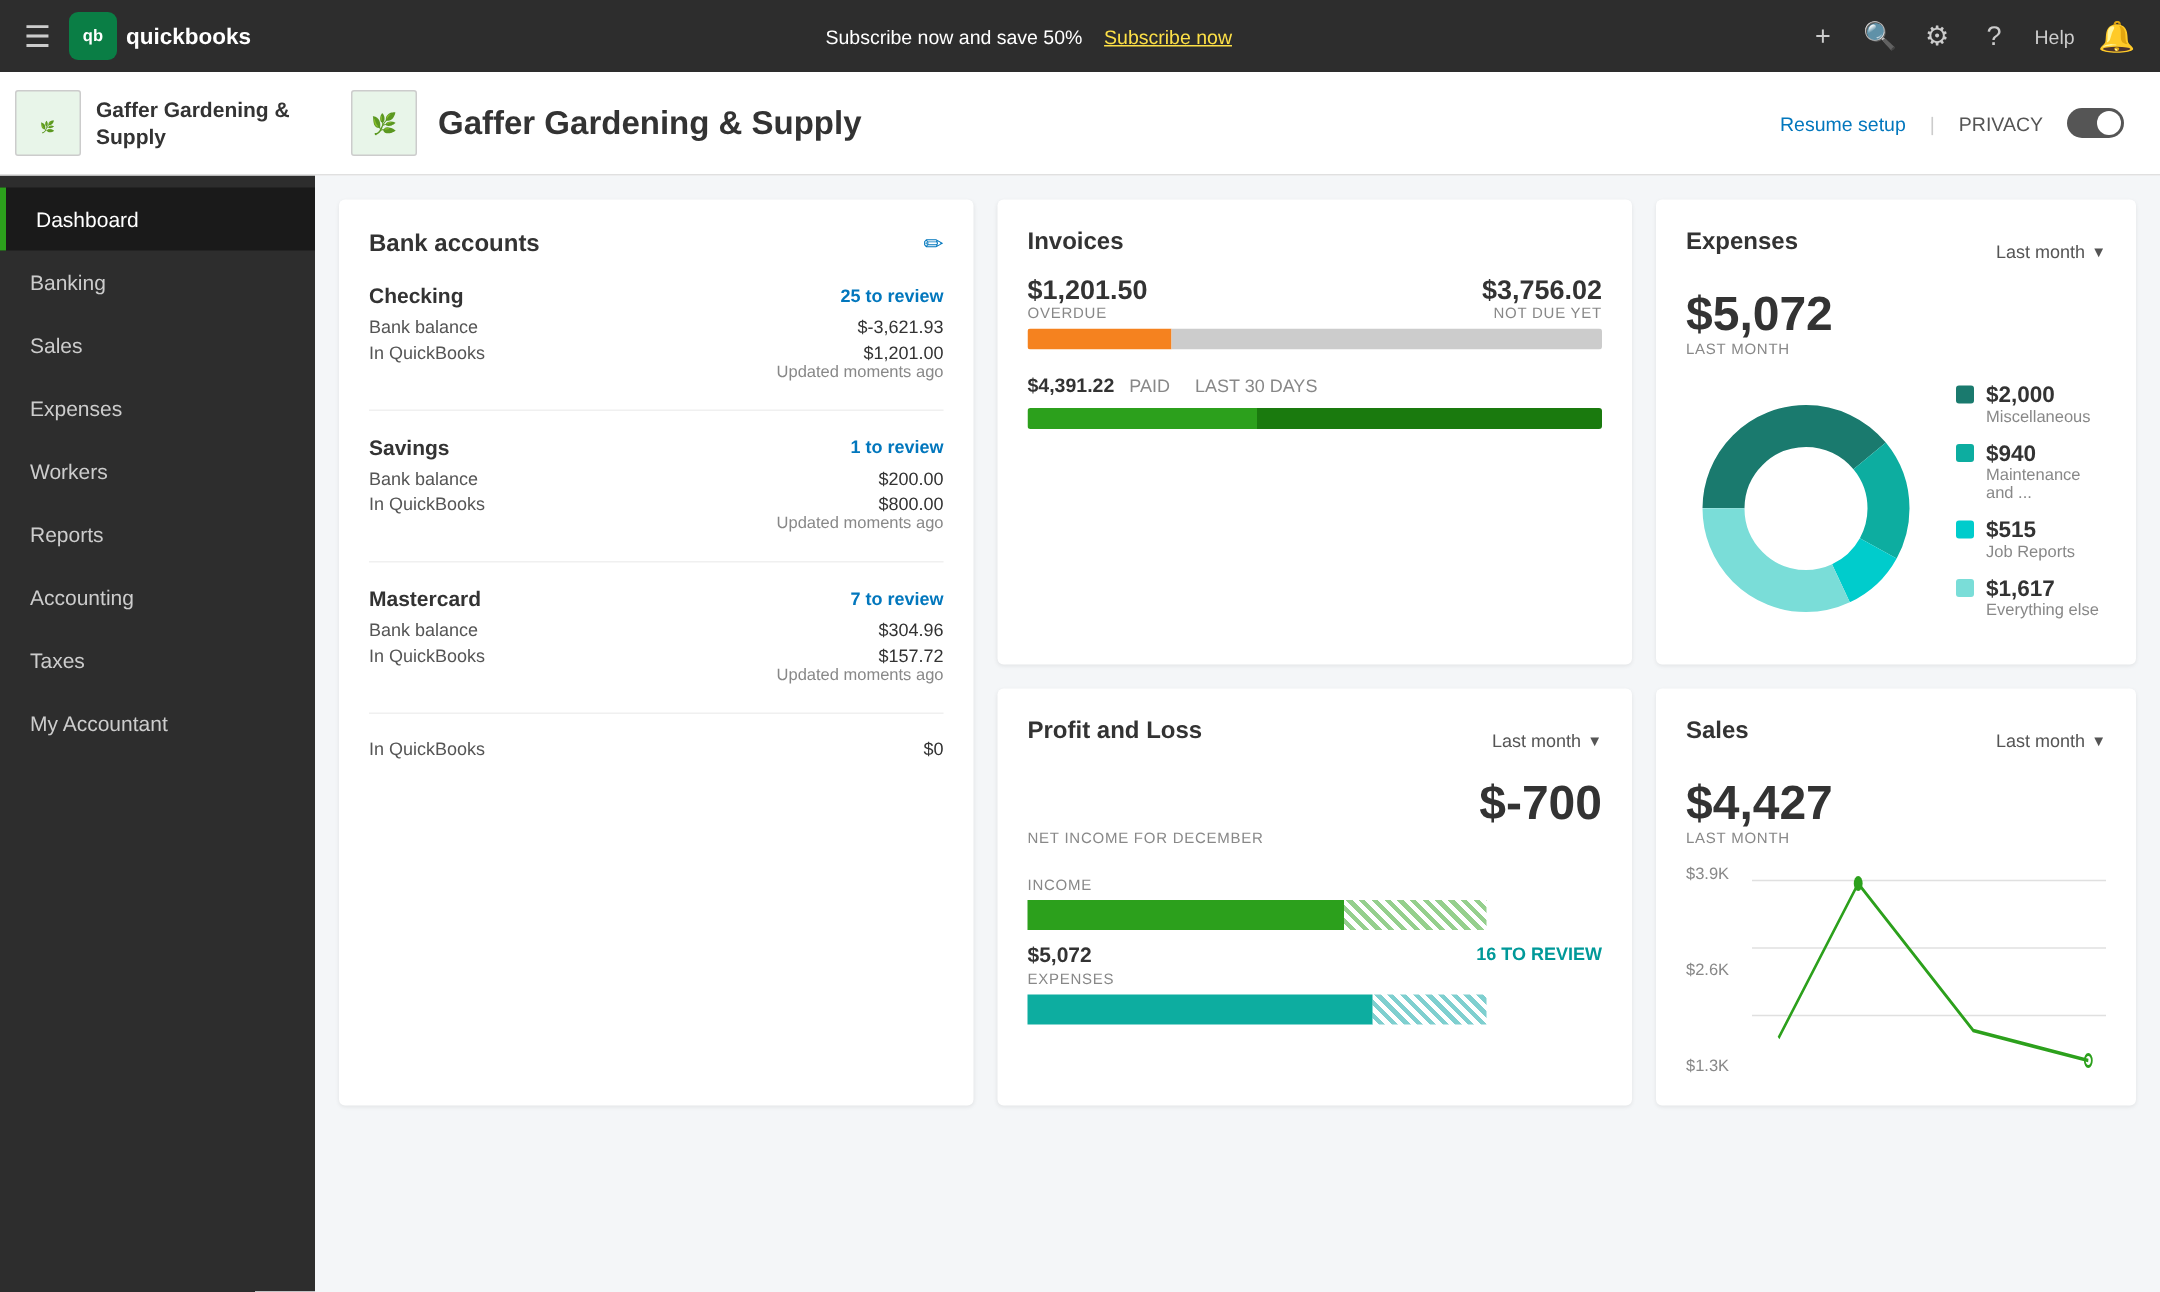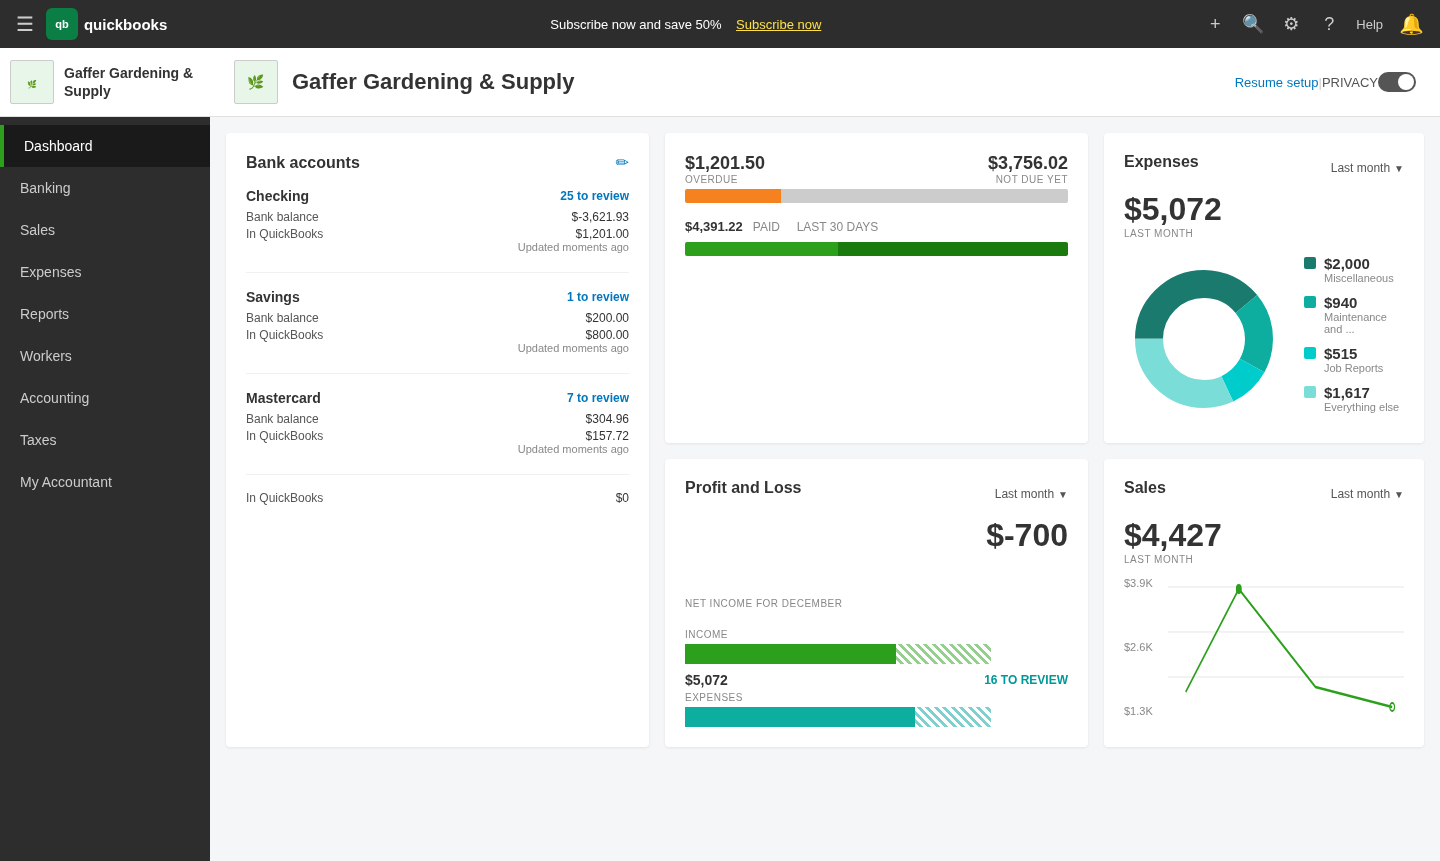--- a/index.html
+++ b/index.html
@@ -151,20 +151,21 @@
       font-size: 9px;
     }
     .page-title {
       font-size: 22px;
       font-weight: 600;
       color: #333;
     }
     .page-header-right {
       display: flex;
       align-items: center;
+      gap: 16px;
       padding-left: 12px;
     }
     .resume-setup-link {
       color: #0277bd;
       font-size: 13px;
       cursor: pointer;
     }
     .separator { color: #ccc; }
     .privacy-label { font-size: 13px; color: #555; font-weight: 500; }
     .toggle-switch {
@@ -287,21 +288,21 @@
       font-size: 12px;
       color: #555;
       margin-bottom: 3px;
     }
     .bank-amount { font-size: 12px; color: #333; }
     .bank-amount.negative { color: #333; }
     .bank-updated { font-size: 11px; color: #888; text-align: right; }
 
     
     .pl-amount { font-size: 32px; font-weight: 700; color: #333; text-align: right; }
-    .pl-sublabel { font-size: 10px; color: #888; letter-spacing: 0.5px; margin-bottom: 20px; margin-top: 44px; }
+    .pl-sublabel { font-size: 10px; color: #888; letter-spacing: 0.5px; margin-bottom: 20px; }
     .pl-bars { margin-top: 8px; }
     .review-link-green { font-size: 12px; color: #2ca01c; font-weight: 600; cursor: pointer; }
     .review-link-teal { font-size: 12px; color: #009999; font-weight: 600; cursor: pointer; }
 
     
     .sales-amount { font-size: 32px; font-weight: 700; color: #333; }
     .sales-sublabel { font-size: 10px; color: #888; letter-spacing: 0.5px; margin-bottom: 8px; }
     .sales-chart { margin-top: 12px; position: relative; height: 140px; }
     .chart-labels-y {
       position: absolute;
@@ -374,24 +375,24 @@
       <div class="sidebar-item">
         <span>Banking</span>
       </div>
       <div class="sidebar-item">
         <span>Sales</span>
       </div>
       <div class="sidebar-item">
         <span>Expenses</span>
       </div>
       <div class="sidebar-item">
+        <span>Workers</span>
+      </div>
+      <div class="sidebar-item">
         <span>Reports</span>
-      </div>
-      <div class="sidebar-item">
-        <span>Workers</span>
       </div>
       <div class="sidebar-item">
         <span>Accounting</span>
       </div>
       <div class="sidebar-item">
         <span>Taxes</span>
       </div>
       <div class="sidebar-item">
         <span>My Accountant</span>
       </div>
@@ -416,20 +417,21 @@
         <span class="privacy-label">PRIVACY</span>
         <div class="toggle-switch">
           <div class="toggle-thumb"></div>
         </div>
       </div>
     </div>
 
     <div class="dashboard-grid">
 
       <div class="card">
+        <div class="card-title">Invoices</div>
         <div class="invoice-amounts">
           <div>
             <div class="inv-overdue">$1,201.50</div>
             <div class="inv-label">OVERDUE</div>
           </div>
           <div style="text-align:right;">
             <div class="inv-notdue">$3,756.02</div>
             <div class="inv-label">NOT DUE YET</div>
           </div>
         </div>

